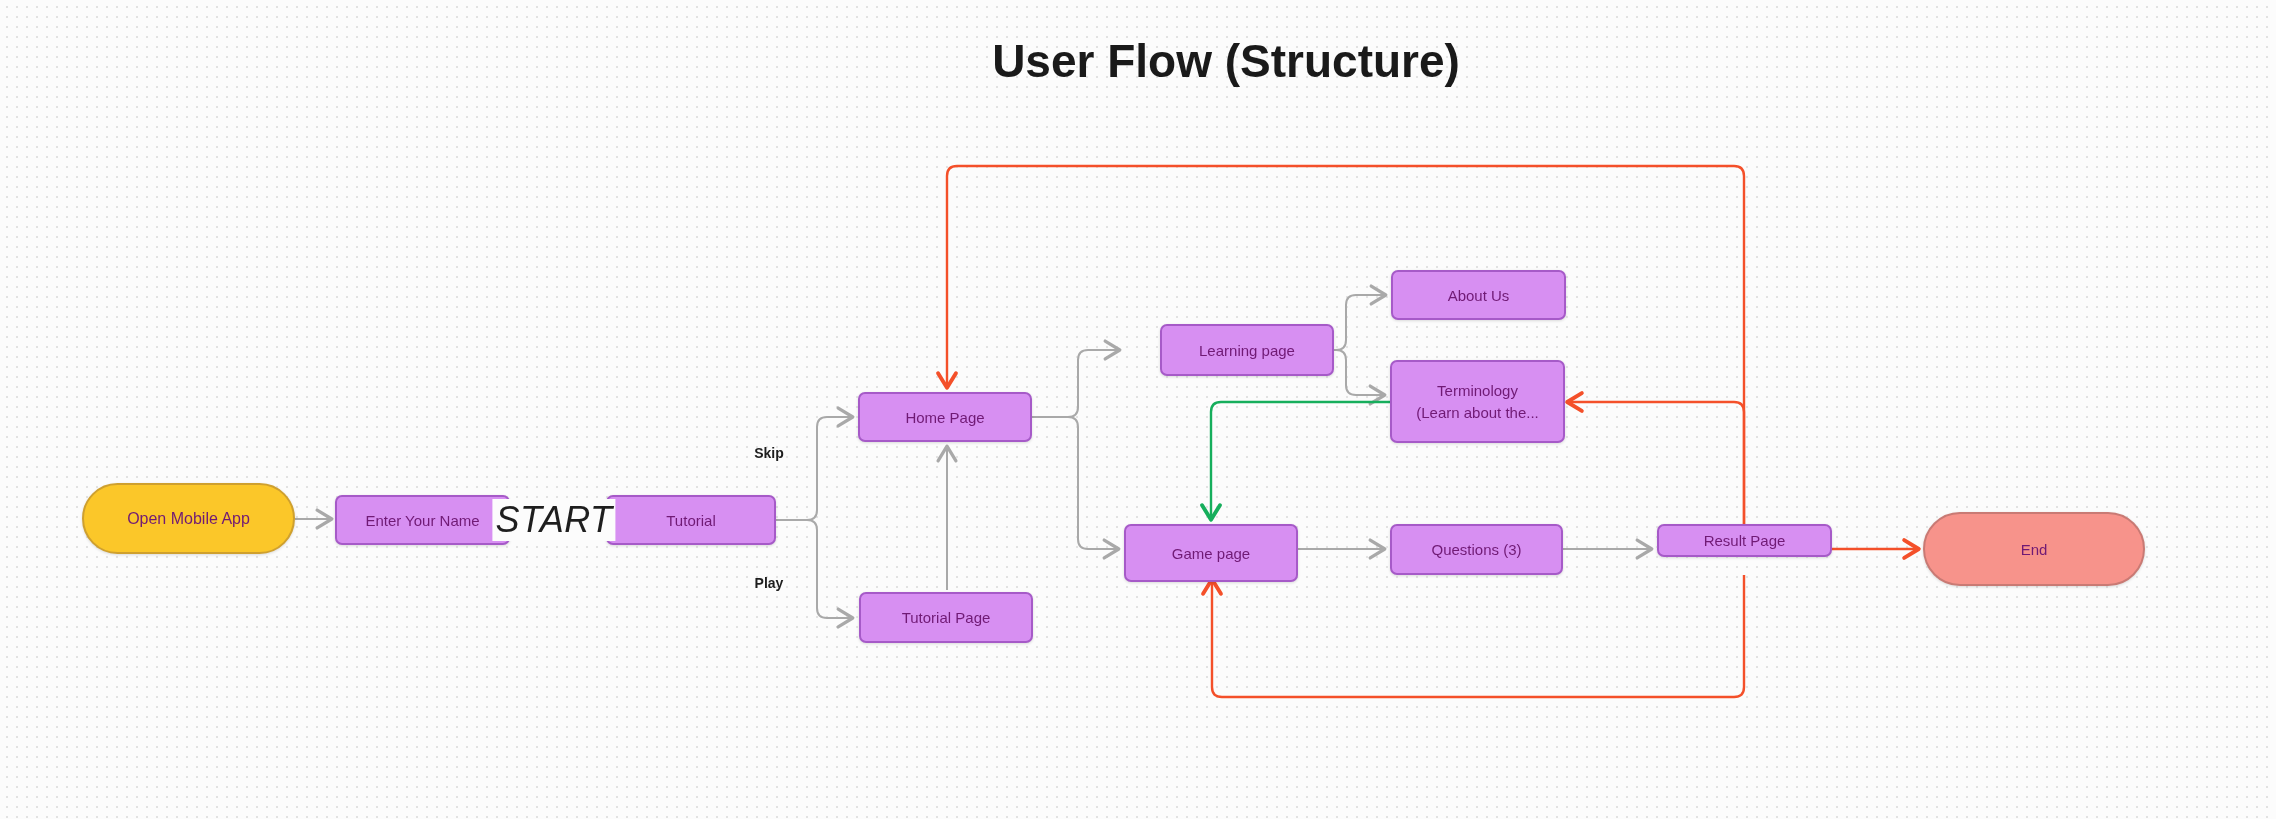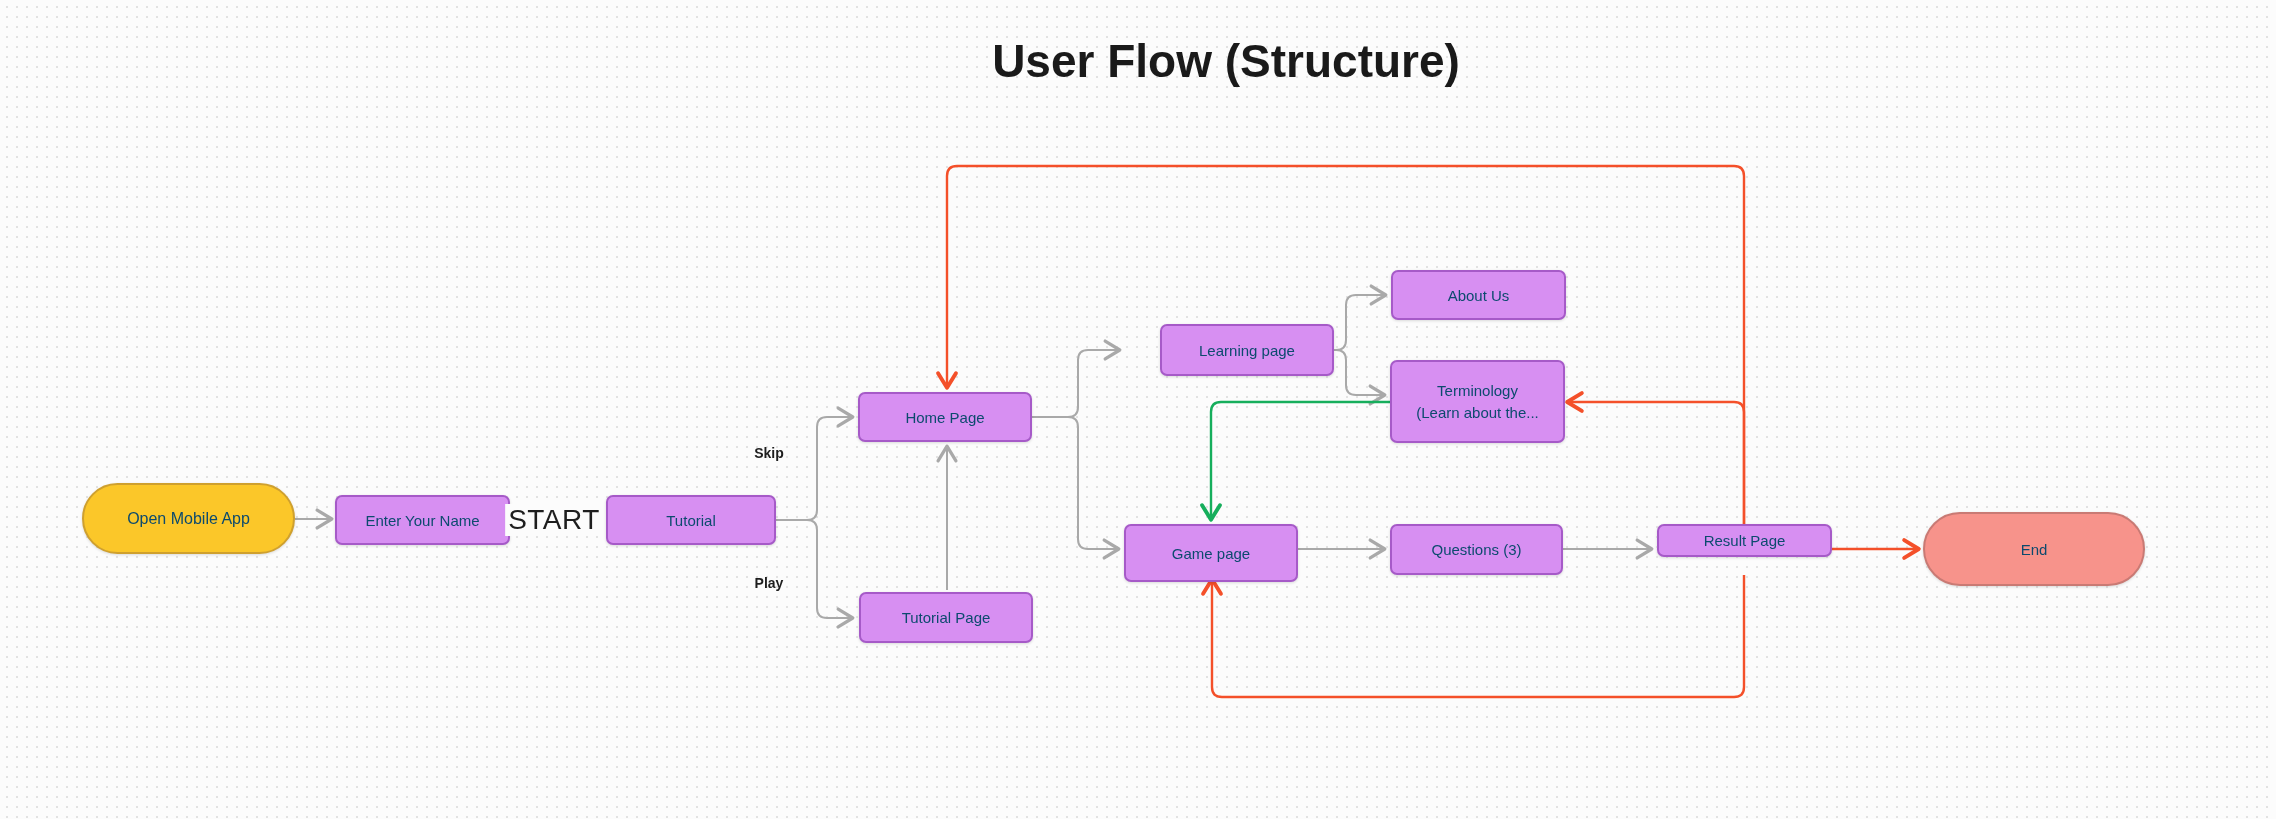--- a/index.html
+++ b/index.html
@@ -15,40 +15,40 @@
     background-size:10px 10px;
     background-position:2px 2px;
   }
   .title{
     position:absolute;left:1226px;top:34px;transform:translateX(-50%);
     font-size:46px;font-weight:700;color:#1A1A1A;white-space:nowrap;
   }
   svg.connectors{position:absolute;left:0;top:0;pointer-events:none;}
   .node{
     position:absolute;display:flex;align-items:center;justify-content:center;
-    text-align:center;color:#0c4a6e;font-size:15px;
+    text-align:center;color:#701a75;font-size:15px;
     border-radius:7px;box-sizing:border-box;
     box-shadow:0 1px 3px rgba(0,0,0,0.14);
   }
   .node.purple{background:#D78FF2;border:2px solid #A65AC8;}
   .node.pill-yellow{
     background:#FBC729;border:2px solid #CfA02E;border-radius:36px;font-size:16px;
   }
   .node.pill-salmon{
     background:#F7938B;border:2px solid #C97A74;border-radius:37px;
   }
   .node .lbl{pointer-events:none;}
   .twoline{line-height:22px;}
   .edge-label{
     position:absolute;transform:translate(-50%,-50%);
     color:#1E1E1E;white-space:nowrap;
   }
   .edge-label.big{
-    font-size:28px;font-weight:500;letter-spacing:0.5px;
-    background:#FCFCFC;padding:0 3px;
+    font-size:36px;font-weight:500;letter-spacing:0.5px;
+    background:#FCFCFC;padding:0 3px;font-style:italic;
   }
   .edge-label.small{font-size:14px;font-weight:700;}
 </style>
 </head>
 <body>
 
 <div class="canvas">
 
   <div class="title">User Flow (Structure)</div>
 

